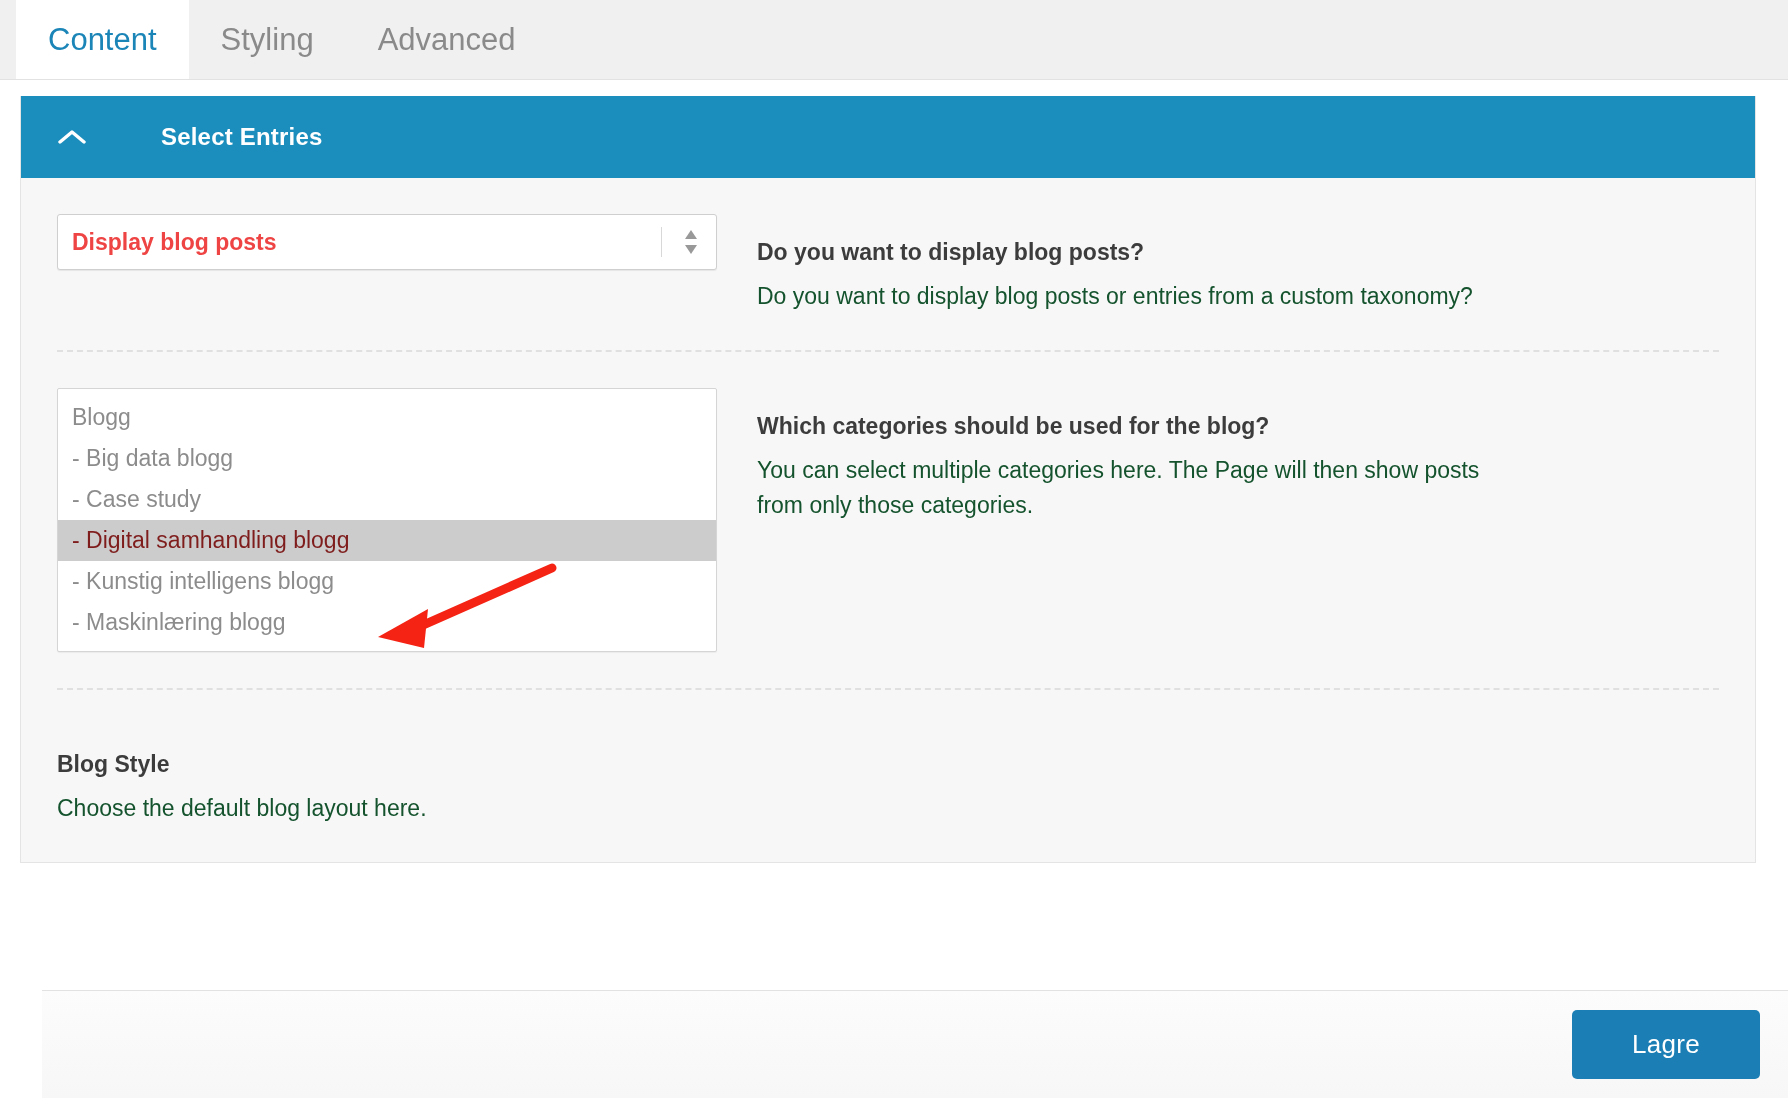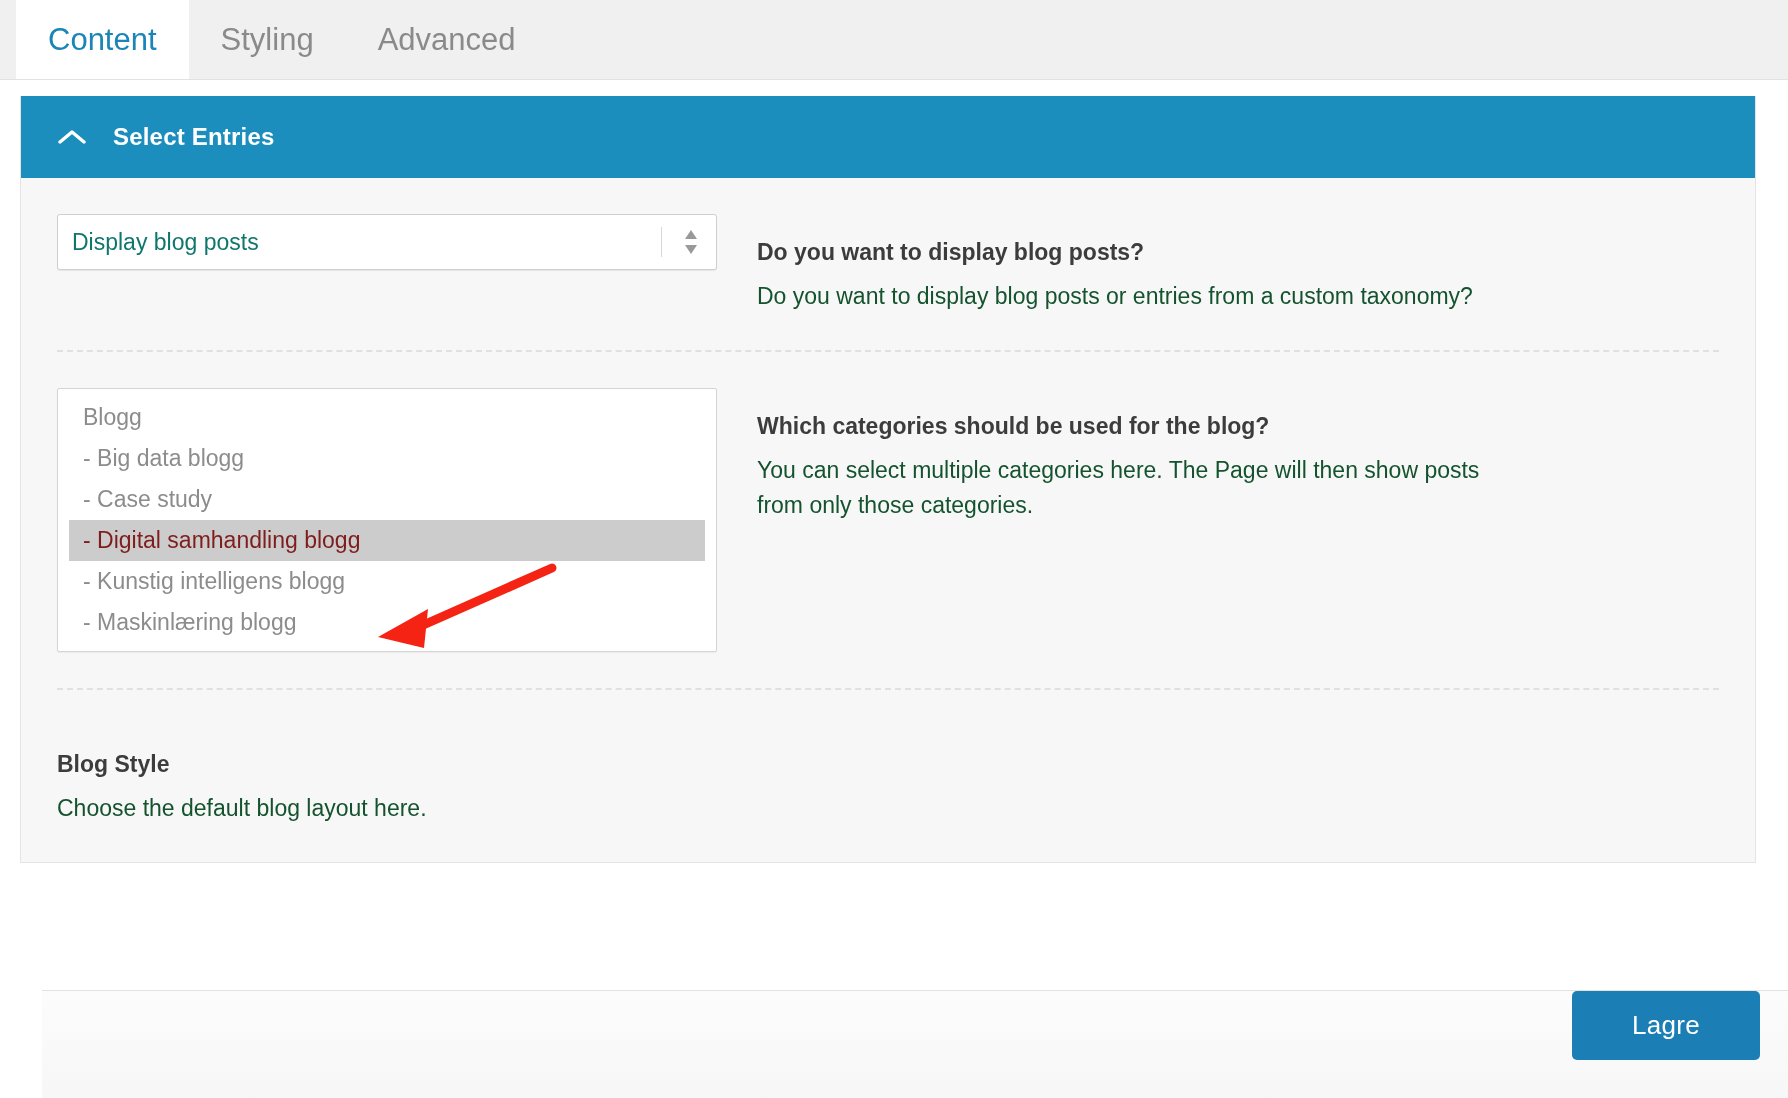--- a/index.html
+++ b/index.html
@@ -96,20 +96,21 @@
     width: 1736px;
   }
 
   .panel-header {
     background: #1b8ebd;
     height: 82px;
     display: flex;
     align-items: center;
     padding: 4px 36px;
     color: #ffffff;
+    gap: 48px;
   }
   .panel-header .chev {
     width: 30px;
     height: 30px;
     margin-right: 26px;
     display: flex;
     align-items: center;
     justify-content: center;
   }
   .panel-title {
@@ -140,24 +141,25 @@
     border: 1px solid #cfcfcf;
     border-radius: 3px;
     box-shadow: 0 1px 1px rgba(0,0,0,0.07);
     display: flex;
     align-items: center;
     padding: 0 0 0 14px;
     cursor: pointer;
   }
   .select-value {
     font-size: 23px;
-    color: #0f766e;
+    color: #ef4444;
     flex: 1 1 auto;
     white-space: nowrap;
     overflow: hidden;
+    font-weight: bold;
   }
   .select-sep {
     width: 1px;
     height: 30px;
     background: #d8d8d8;
     margin-right: 18px;
   }
   .select-stepper {
     width: 36px;
     height: 100%;
@@ -169,21 +171,21 @@
     padding-right: 14px;
   }
 
   
   .list-box {
     width: 660px;
     background: #ffffff;
     border: 1px solid #d5d5d5;
     border-radius: 2px;
     box-shadow: 0 1px 1px rgba(0,0,0,0.05);
-    padding: 8px 11px;
+    padding: 8px 0;
   }
   .list-item {
     height: 41px;
     display: flex;
     align-items: center;
     padding: 0 14px;
     font-size: 23px;
     color: #8c8c8c;
     white-space: nowrap;
     cursor: pointer;
@@ -208,20 +210,21 @@
     max-width: 760px;
   }
 
   
   .modal-footer {
     height: 108px;
     flex: 0 0 108px;
     background: linear-gradient(to bottom, #fcfcfc, #f7f7f7);
     border-top: 1px solid #e2e2e2;
     display: flex;
+    align-items: center;
     justify-content: flex-end;
     padding-right: 28px;
     margin-left: 42px;
   }
   .save-btn {
     background: #1b7fb5;
     color: #ffffff;
     border: none;
     border-radius: 5px;
     font-family: "Liberation Sans", sans-serif;

